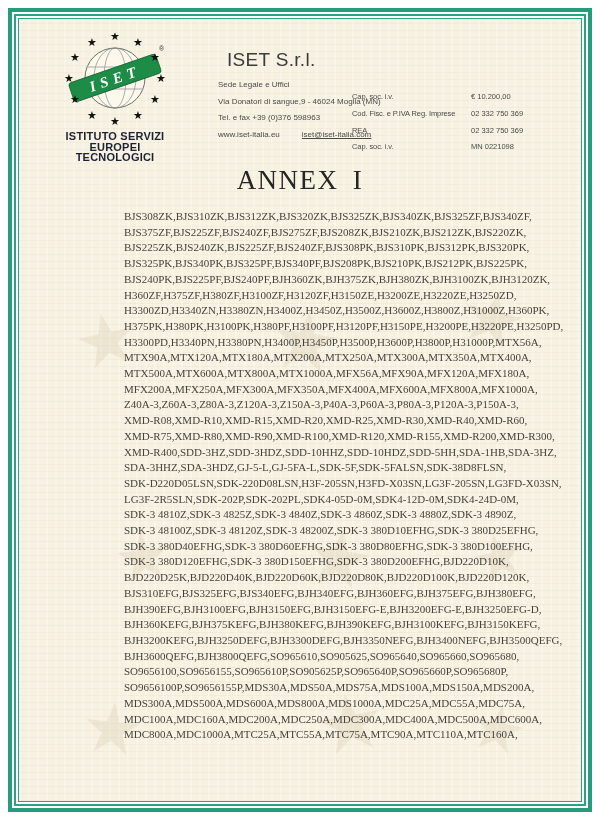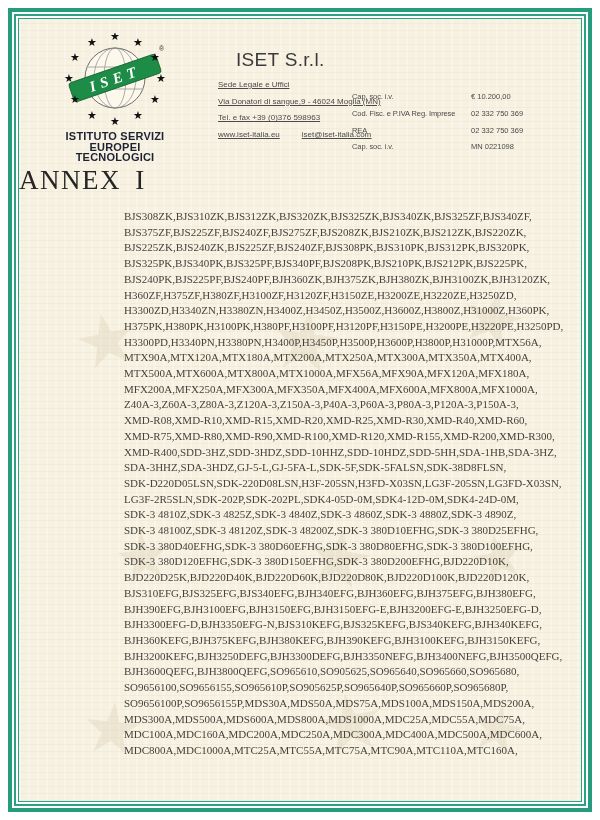--- a/index.html
+++ b/index.html
@@ -11,29 +11,29 @@
   .paper{position:absolute;inset:0;overflow:hidden;background-color:#f7f1e1;
     background-image:
       repeating-linear-gradient(0deg, rgba(216,203,174,0.16) 0 1px, rgba(0,0,0,0) 1px 7px),
       repeating-linear-gradient(90deg, rgba(255,255,255,0.28) 0 2px, rgba(0,0,0,0) 2px 9px);}
   .wstar{position:absolute;font-family:"DejaVu Serif",serif;color:#c9ba97;opacity:0.20;pointer-events:none;line-height:1;}
   
   .logo-block{position:absolute;left:34px;top:14px;width:124px;text-align:center;}
   .logo-svg{display:block;margin:0 auto;}
   .org-name{margin-top:6px;font-weight:bold;font-size:11px;line-height:10.5px;color:#1d2233;letter-spacing:0.2px;}
   
-  .company{position:absolute;left:217px;top:30px;font-size:19px;color:#3a3a3a;letter-spacing:0.3px;}
-  .addr{position:absolute;left:199px;top:58px;font-size:8px;line-height:16.6px;color:#4a4a4a;white-space:nowrap;text-decoration:underline;}
+  .company{position:absolute;left:208px;top:30px;font-size:19px;color:#3a3a3a;letter-spacing:0.3px;}
+  .addr{position:absolute;left:199px;top:58px;font-size:8px;line-height:16.6px;color:#4a4a4a;white-space:nowrap;}
   .email{text-decoration:underline;margin-left:22px;}
   .registry{position:absolute;left:333px;top:58px;font-size:7.5px;line-height:16.8px;color:#4a4a4a;}
   .reg-row{position:relative;white-space:nowrap;height:16.8px;}
   .reg-label{display:inline-block;letter-spacing:-0.1px;margin-top:12px;}
   .reg-value{position:absolute;left:103px;top:12px;margin-left:16px;}
   
-  .annex-title{position:absolute;left:0;top:146px;width:100%;
+  .annex-title{position:absolute;left:0;top:146px;width:100%;text-align:center;
     font-family:"Liberation Serif",serif;font-size:27px;color:#262624;letter-spacing:1.5px;word-spacing:6px;}
   .annex-body{position:absolute;left:105px;top:190px;width:390px;
     font-family:"Liberation Serif",serif;font-size:11px;line-height:15.7px;color:#45423c;}
   .annex-line{white-space:nowrap;}
 </style>
 </head>
 <body>
 
 <div class="page">
   <div class="f1">
@@ -172,21 +172,20 @@
               <div class="annex-line">SDK-3 380D40EFHG,SDK-3 380D60EFHG,SDK-3 380D80EFHG,SDK-3 380D100EFHG,</div>
 
               <div class="annex-line">SDK-3 380D120EFHG,SDK-3 380D150EFHG,SDK-3 380D200EFHG,BJD220D10K,</div>
 
               <div class="annex-line">BJD220D25K,BJD220D40K,BJD220D60K,BJD220D80K,BJD220D100K,BJD220D120K,</div>
 
               <div class="annex-line">BJS310EFG,BJS325EFG,BJS340EFG,BJH340EFG,BJH360EFG,BJH375EFG,BJH380EFG,</div>
 
               <div class="annex-line">BJH390EFG,BJH3100EFG,BJH3150EFG,BJH3150EFG-E,BJH3200EFG-E,BJH3250EFG-D,</div>
 
-              <div class="annex-line">BJH3300EFG-D,BJH3350EFG-N,BJS310KEFG,BJS325KEFG,BJS340KEFG,BJH340KEFG,</div>
 
               <div class="annex-line">BJH360KEFG,BJH375KEFG,BJH380KEFG,BJH390KEFG,BJH3100KEFG,BJH3150KEFG,</div>
 
               <div class="annex-line">BJH3200KEFG,BJH3250DEFG,BJH3300DEFG,BJH3350NEFG,BJH3400NEFG,BJH3500QEFG,</div>
 
               <div class="annex-line">BJH3600QEFG,BJH3800QEFG,SO965610,SO905625,SO965640,SO965660,SO965680,</div>
 
               <div class="annex-line">SO9656100,SO9656155,SO965610P,SO905625P,SO965640P,SO965660P,SO965680P,</div>
 
               <div class="annex-line">SO9656100P,SO9656155P,MDS30A,MDS50A,MDS75A,MDS100A,MDS150A,MDS200A,</div>

